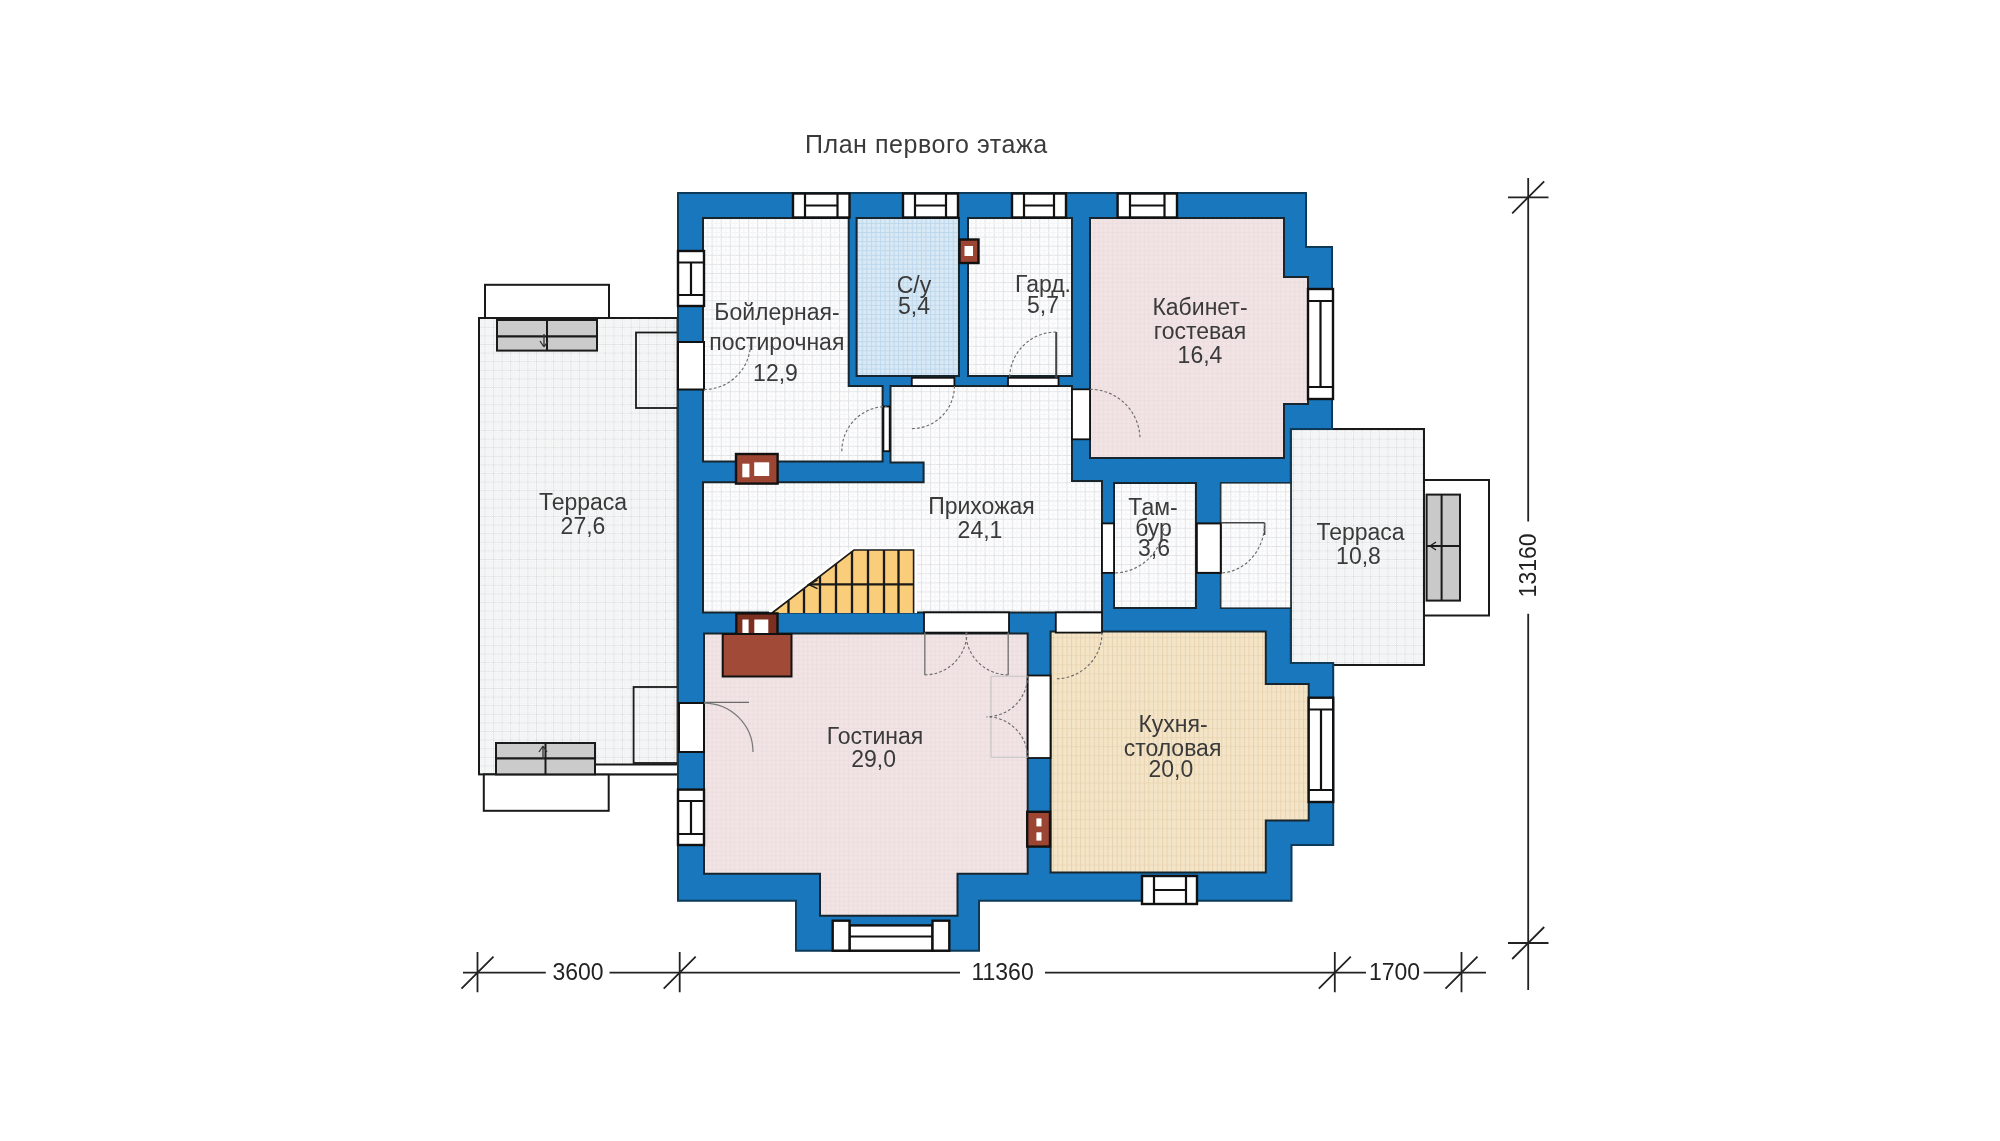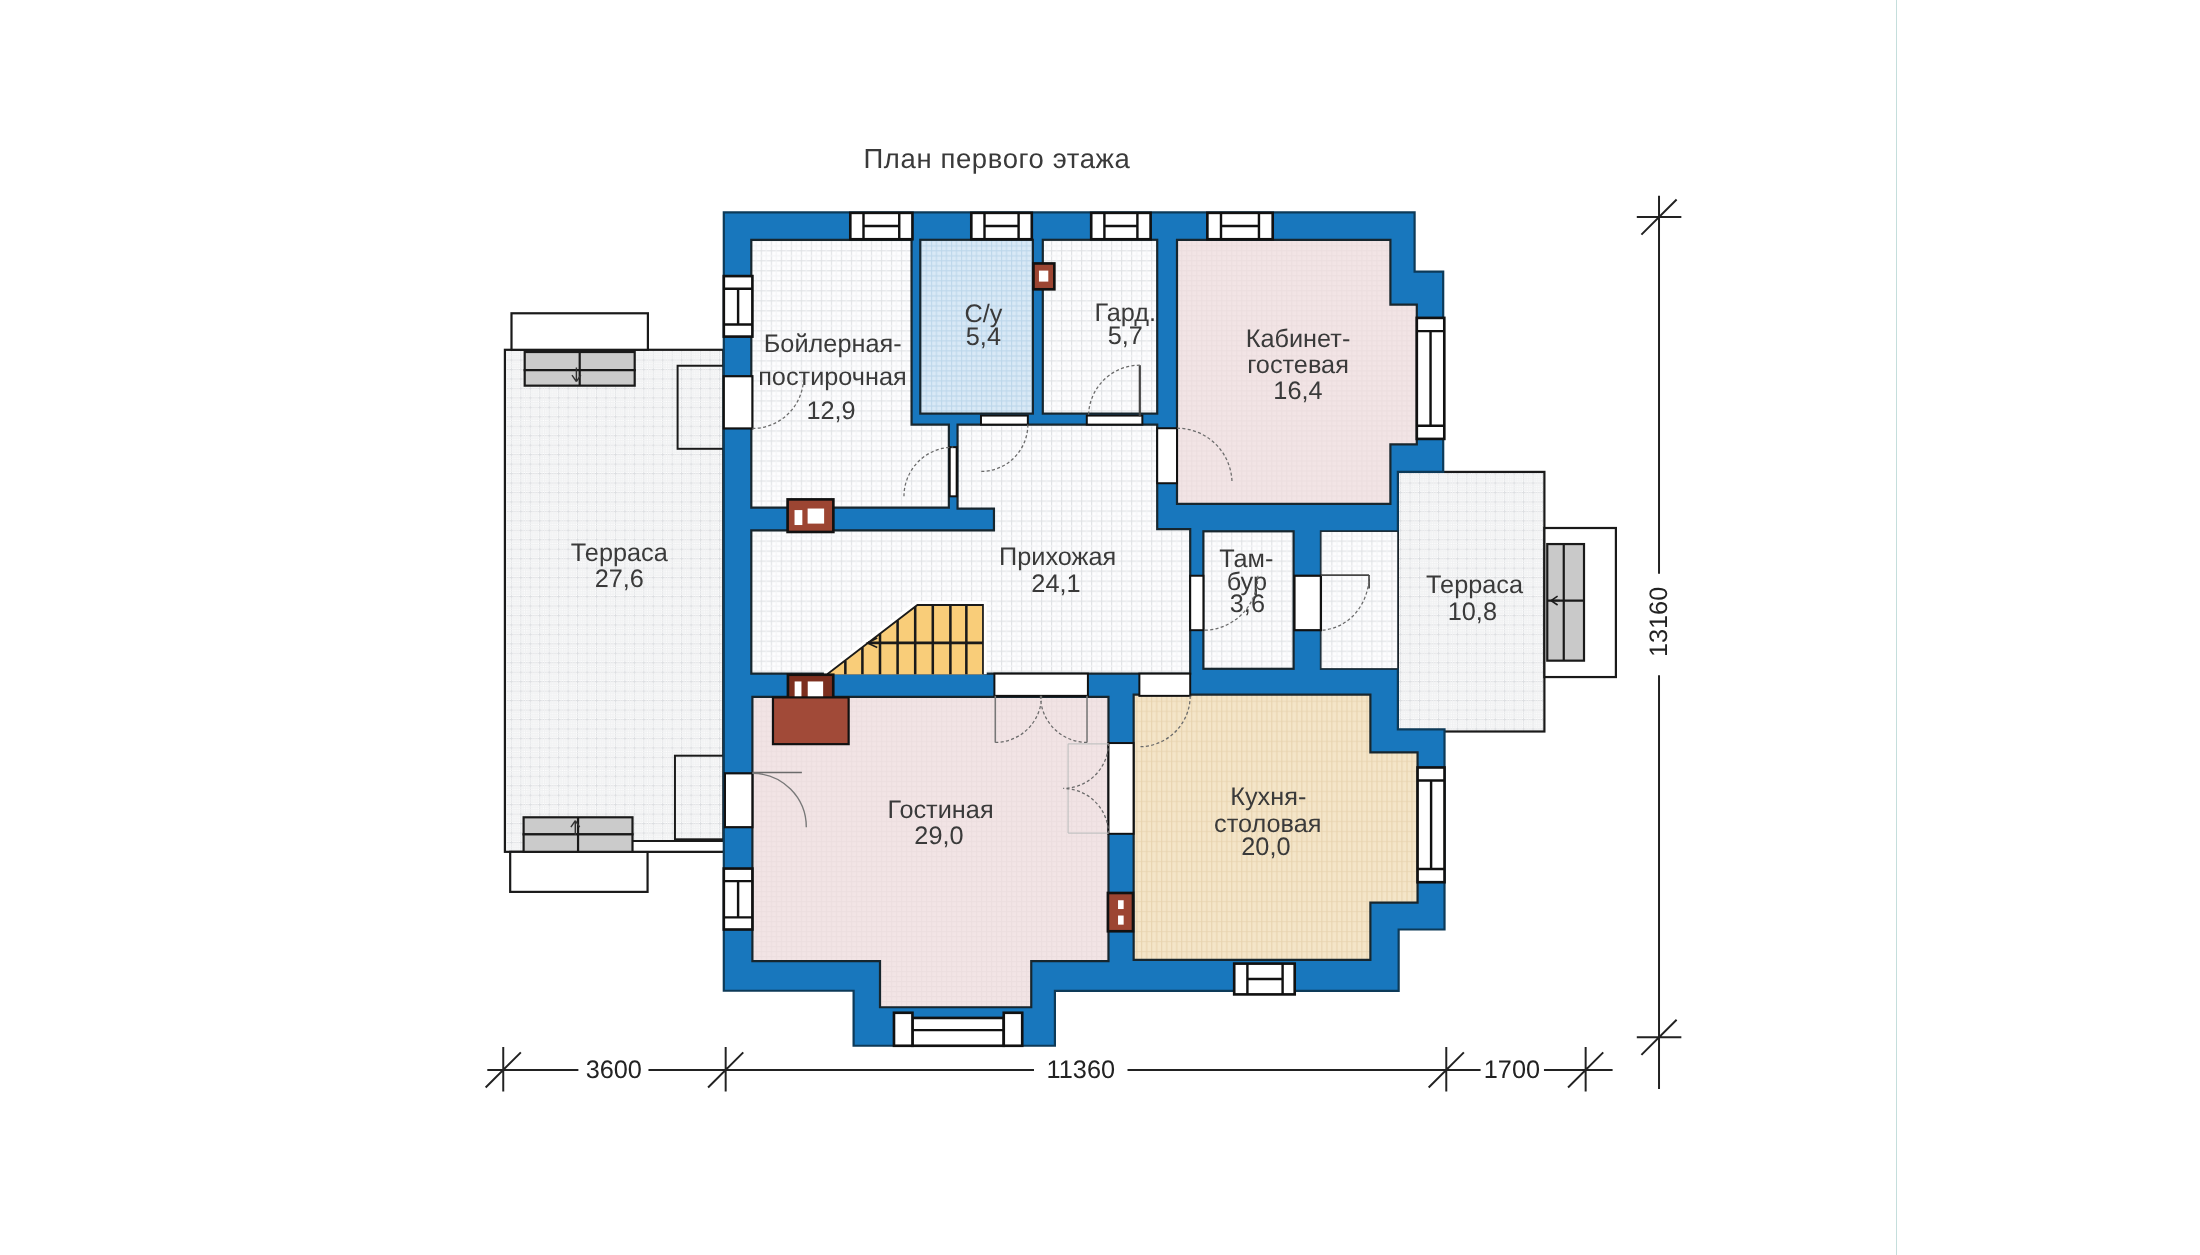--- a/index.html
+++ b/index.html
@@ -1,17 +1,17 @@
 <!DOCTYPE html>
 <html><head>
 <meta charset="utf-8">
 <style>
 html,body{margin:0;padding:0;background:#ffffff;}
-#page{position:relative;width:1724px;height:1141px;background:#0f766e;overflow:hidden;
-font-family:"Liberation Sans", sans-serif;}
+#page{position:relative;width:1724px;height:1141px;background:#ec4899;overflow:hidden;
+font-family:"Liberation Sans", sans-serif;margin-left:20px;}
 text{font-family:"Liberation Sans", sans-serif;fill:#3a3a3a;}
 .rl{font-size:23px;}
 .dim{font-size:23px;fill:#222;}
 </style>
 </head>
 <body>
 <div id="page">
 <svg width="2000" height="1141" viewBox="0 0 2000 1141" xmlns="http://www.w3.org/2000/svg">
 <defs>
 <pattern id="gw" width="9.1" height="9.1" patternUnits="userSpaceOnUse">

